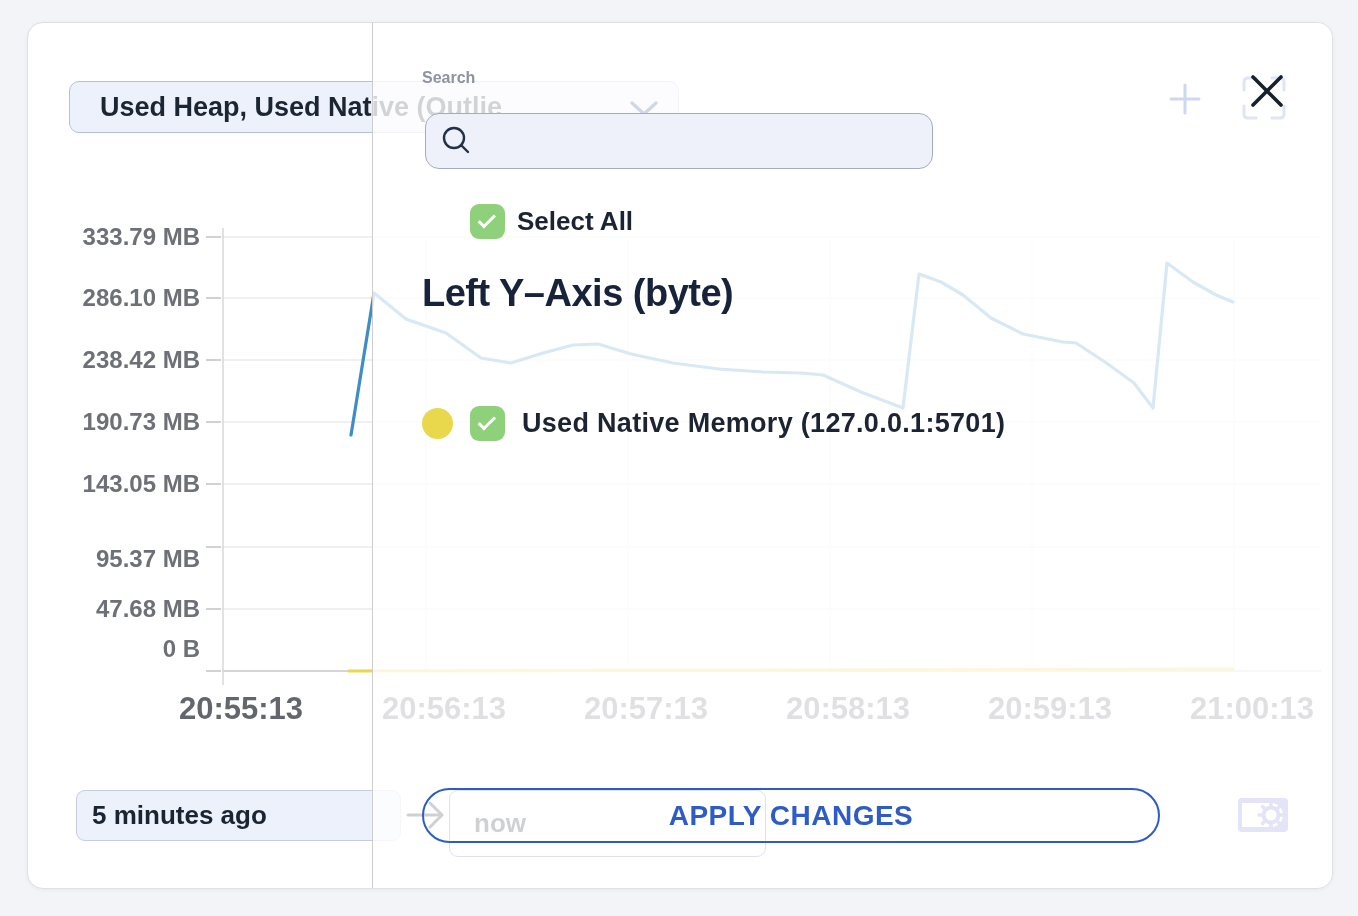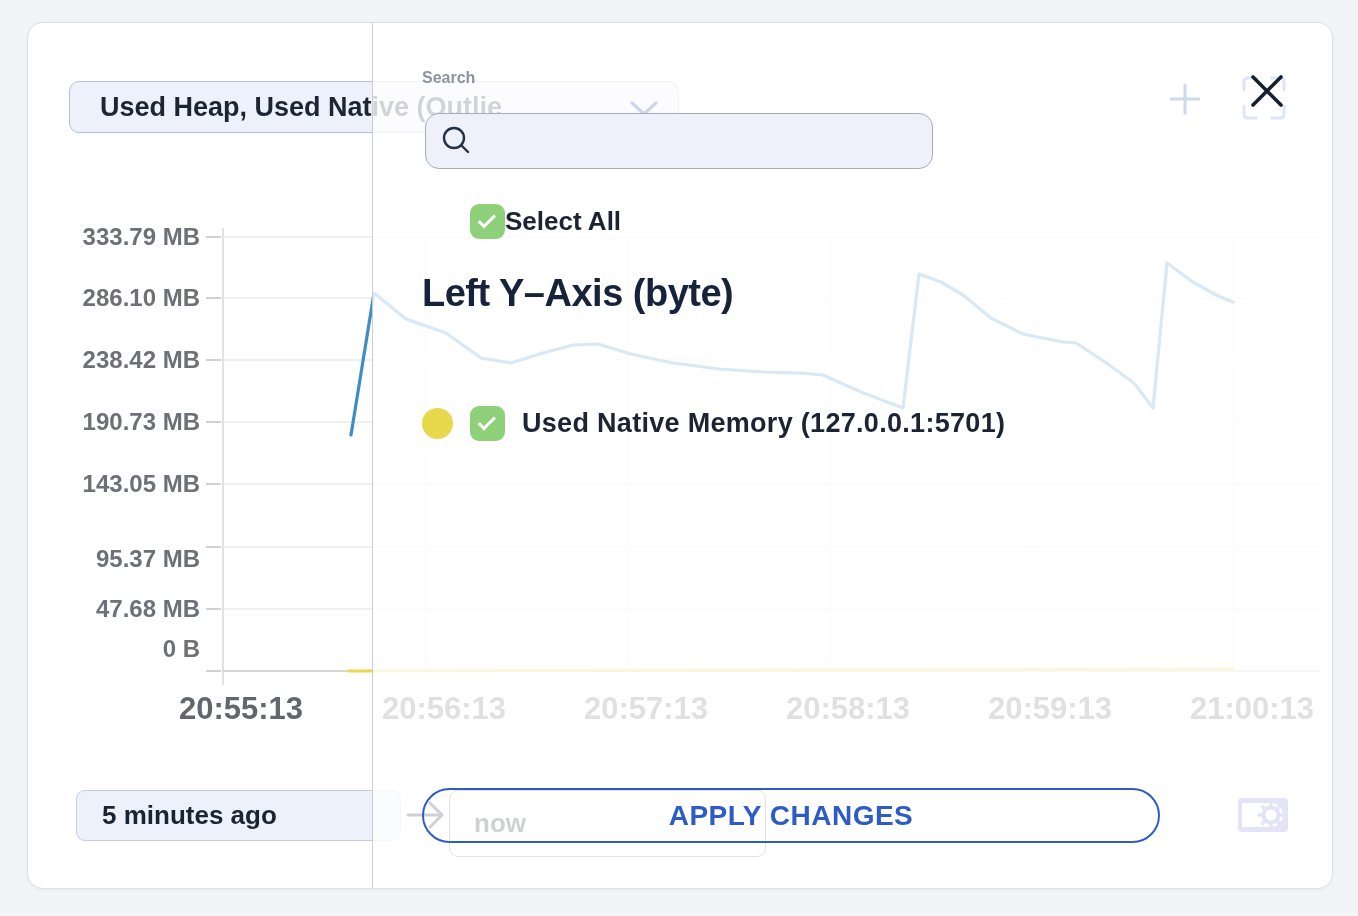--- a/index.html
+++ b/index.html
@@ -19,38 +19,38 @@
 
   .icon-abs { position:absolute; }
 
   .y-label { position:absolute; left:0; width:172px; text-align:right;
              font-size:24px; color:#6d7076; }
   .x-label { position:absolute; width:160px; text-align:right;
              font-size:31px; color:#63676d; top:668px; }
 
   .from-input { position:absolute; left:48px; top:767px; width:325px; height:51px;
                 background:#ecf1fb; border:1.5px solid #c6ccda; border-radius:9px;
-                display:flex; align-items:center; padding-left:25px; font-size:26px; color:#1b2433; }
+                display:flex; align-items:center; padding-left:15px; font-size:26px; color:#1b2433; }
   .now-input { position:absolute; left:421px; top:767px; width:317px; height:67px;
                background:#ffffff; border:1.5px solid #5f6e9b; border-radius:9px;
                display:flex; align-items:center; padding-left:24px; font-size:26px; color:#10141c; }
   .gear-btn { position:absolute; left:1210px; top:775px; width:50px; height:34px; }
 
   
   .popover { position:absolute; left:344px; top:0; width:962px; height:867px;
              background:rgba(255,255,255,0.8); border-left:1.5px solid #cdcdcf; }
   .search-label { position:absolute; left:49px; top:46px; font-size:16px; color:#8d939f; }
   .search-input { position:absolute; left:52px; top:90px; width:508px; height:56px;
                   background:#eef1fa; border:1.5px solid #a2abc0; border-radius:14px;
                   display:flex; align-items:center; padding-left:14px; font-size:25px; color:#1c2637; }
   .checkbox { width:35px; height:35px; border-radius:9px; background:#8fd17b;
               display:flex; align-items:center; justify-content:center; }
   .checkbox .check { width:17px; height:9px; border-left:3.5px solid #ffffff;
                      border-bottom:3.5px solid #ffffff; transform:rotate(-45deg) translate(1px,-2px); }
-  .selectall-row { position:absolute; left:97px; top:181px; display:flex; align-items:center; }
+  .selectall-row { position:absolute; left:97px; top:181px; display:flex; align-items:center; gap:12px; }
   .selectall-row .lbl { font-size:26px; color:#1c2433; }
   .section-heading { position:absolute; left:49px; top:249px; font-size:38px; color:#17233a; letter-spacing:-0.5px; }
   .series-row { position:absolute; left:49px; display:flex; align-items:center; gap:17px; }
   .series-dot { width:31px; height:31px; border-radius:50%; }
   .series-row .lbl { font-size:27px; letter-spacing:0.3px; color:#1c2433; white-space:nowrap; }
   .close-btn { position:absolute; left:874px; top:48px; width:40px; height:40px; cursor:pointer; }
   .apply-btn { position:absolute; left:49px; top:765px; width:738px; height:55px;
                border:2.5px solid #2e5cc6; border-radius:28px; background:transparent;
                display:flex; align-items:center; justify-content:center;
                font-size:28px; letter-spacing:0.5px; color:#2e5cc6; cursor:pointer; }

